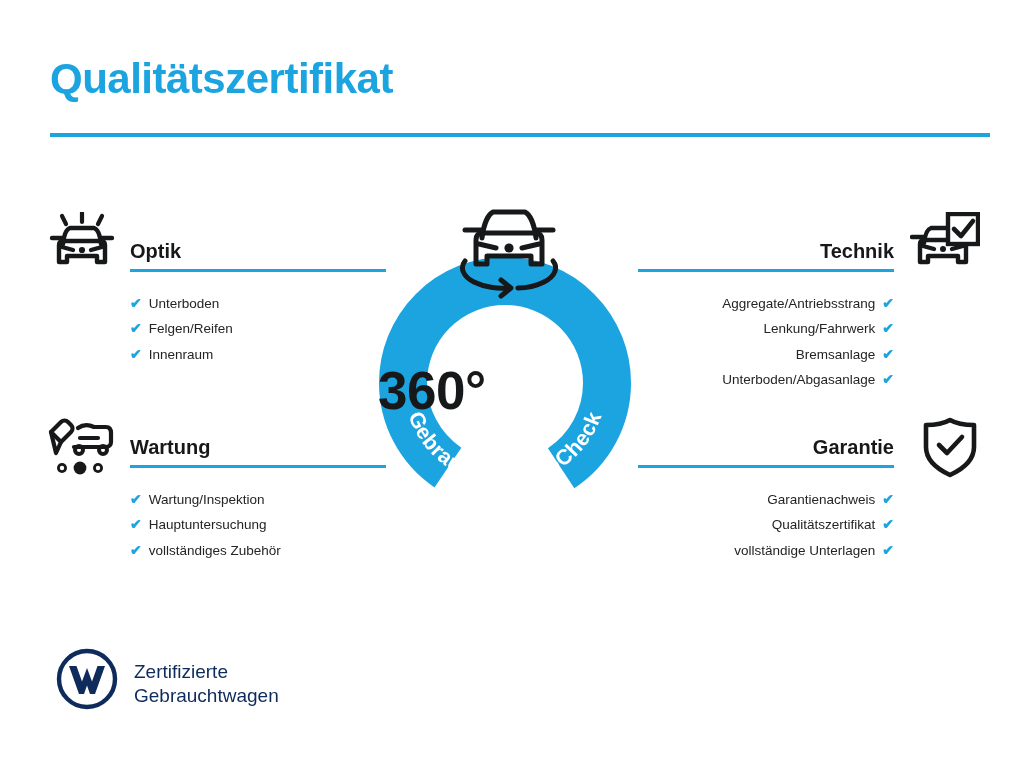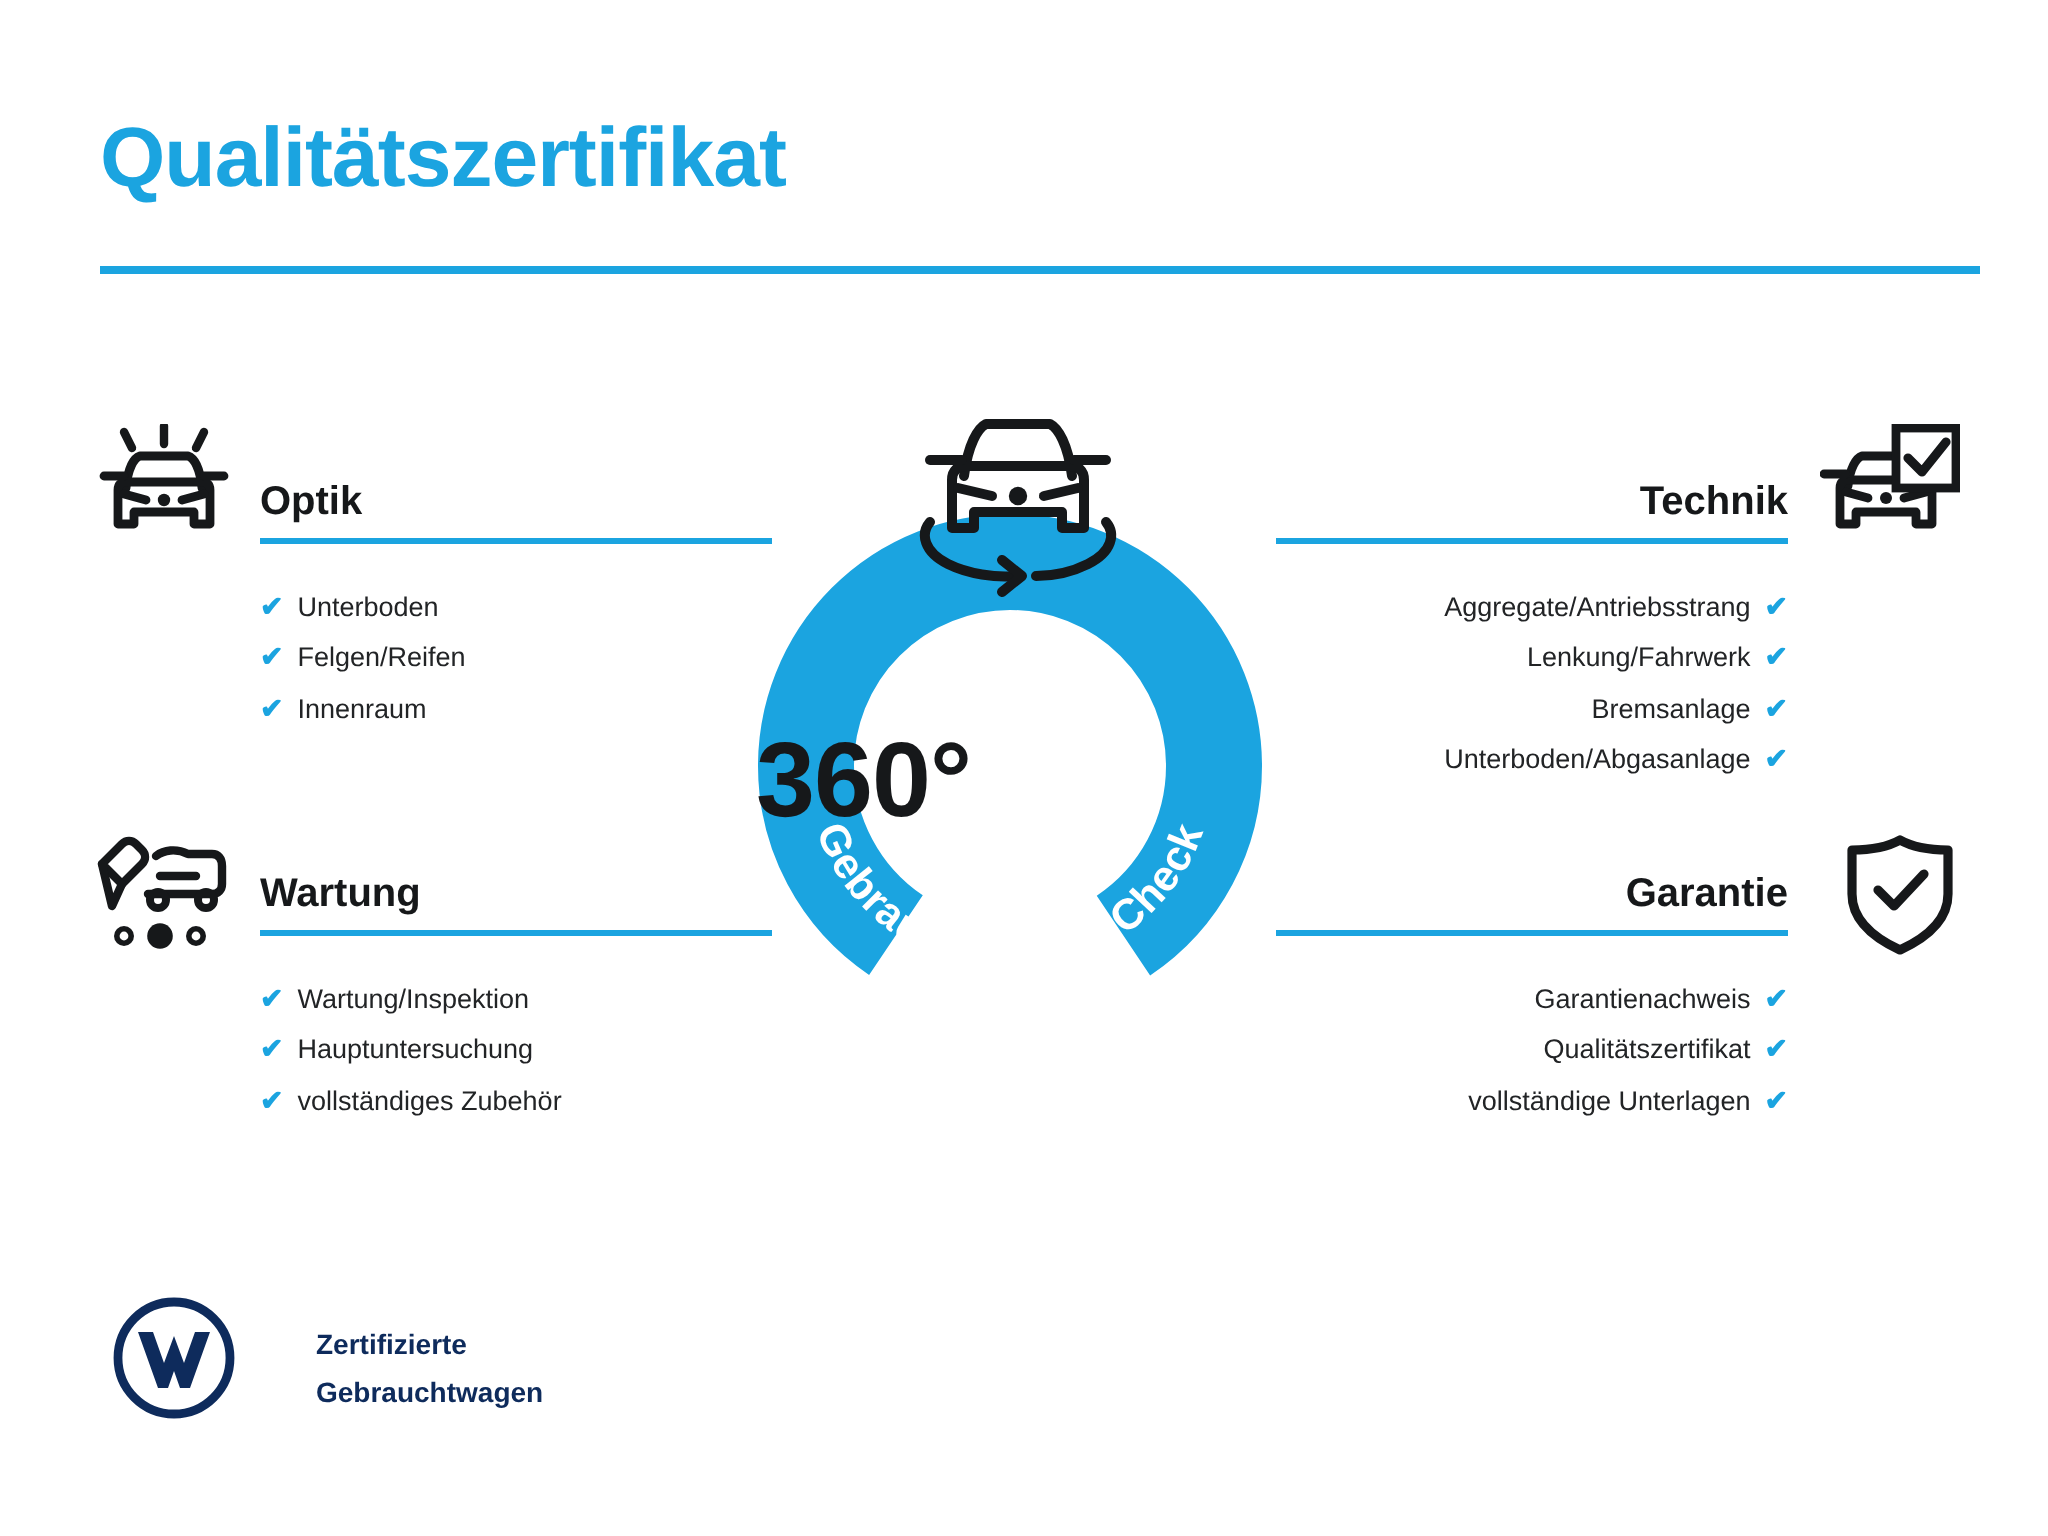--- a/index.html
+++ b/index.html
@@ -140,26 +140,25 @@
     position: absolute;
     left: 0;
     top: 0;
     width: 62px;
     height: 62px;
   }
   #footer-text {
     position: absolute;
     left: 78px;
     top: 12px;
-    font-size: 14px;
-    font-weight: bold;
+    font-size: 19px;
+    font-weight: normal;
     line-height: 24px;
     color: #0E2B5C;
     white-space: nowrap;
-    margin-left: 24px;
   }
 </style>
 </head>
 <body>
 
 <div id="page">
 
   <div id="page-title">Qualitätszertifikat</div>
   <div id="title-rule"></div>
 

